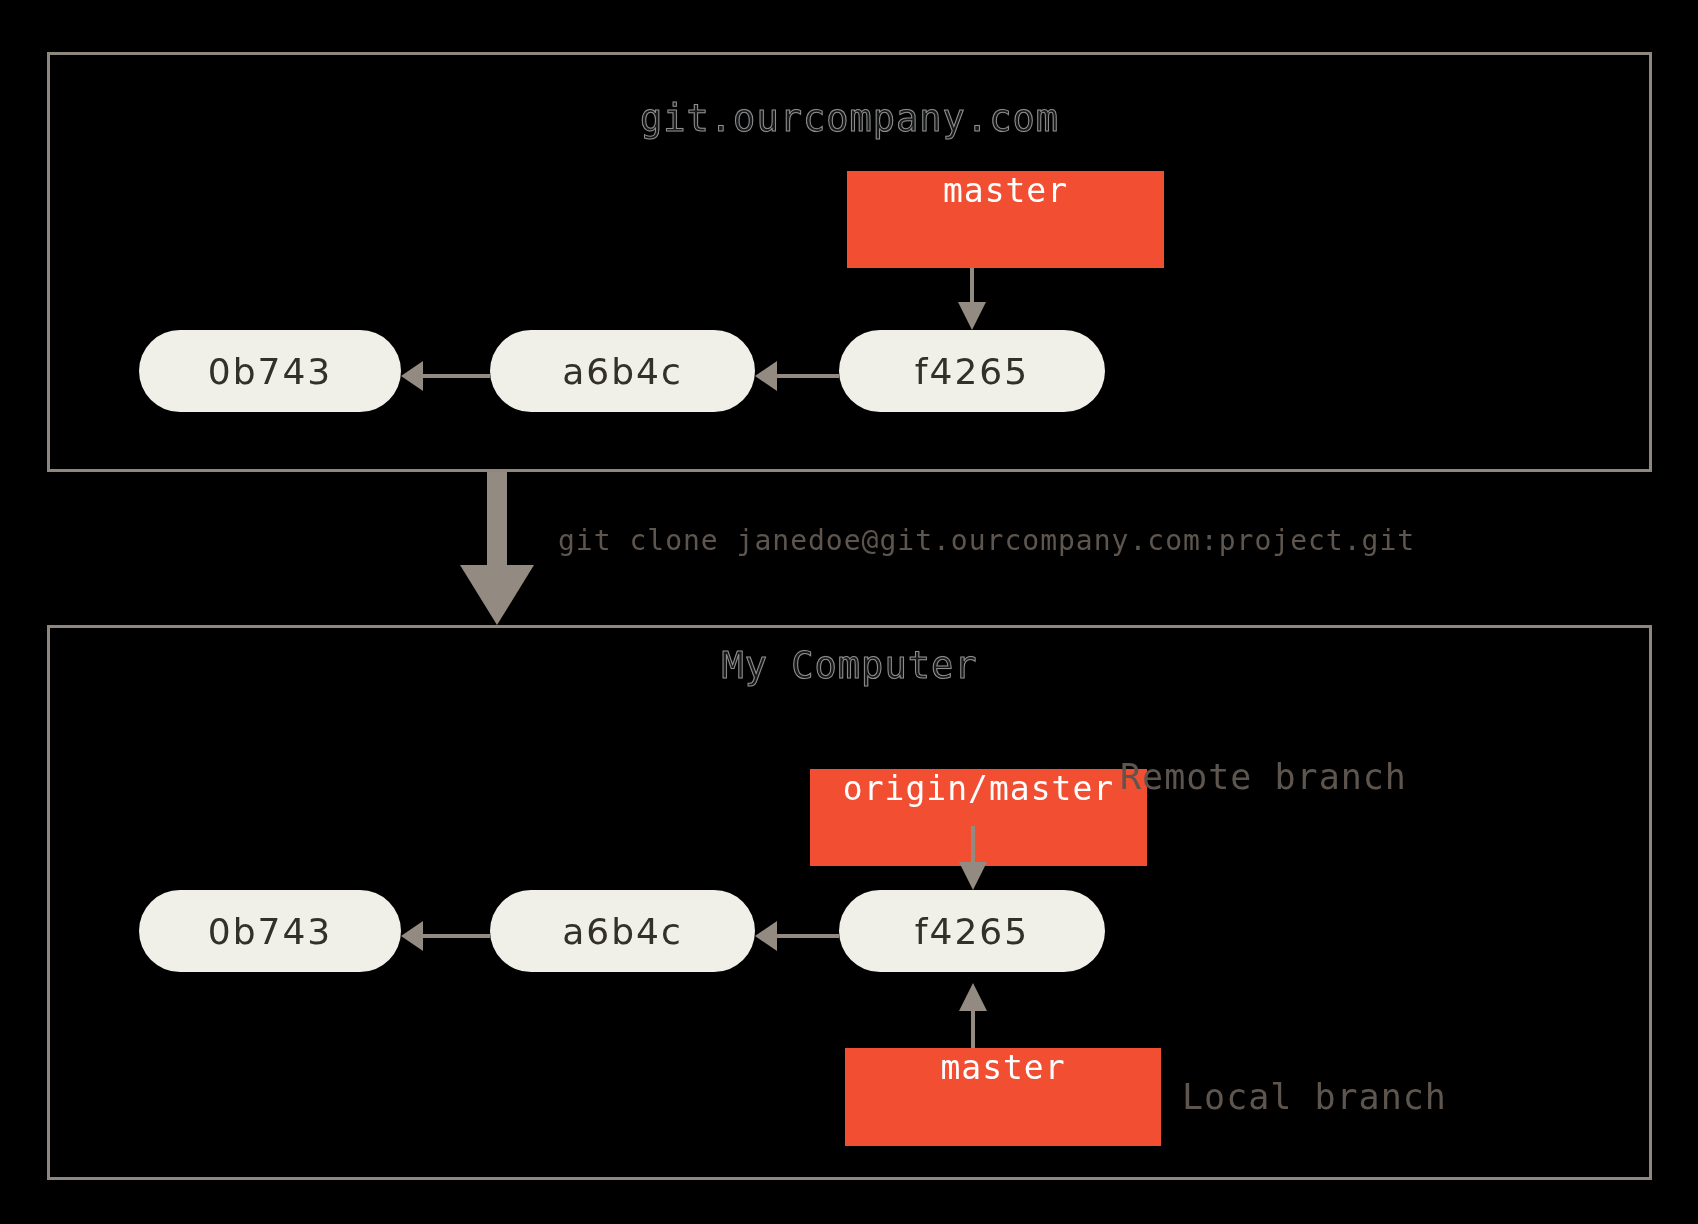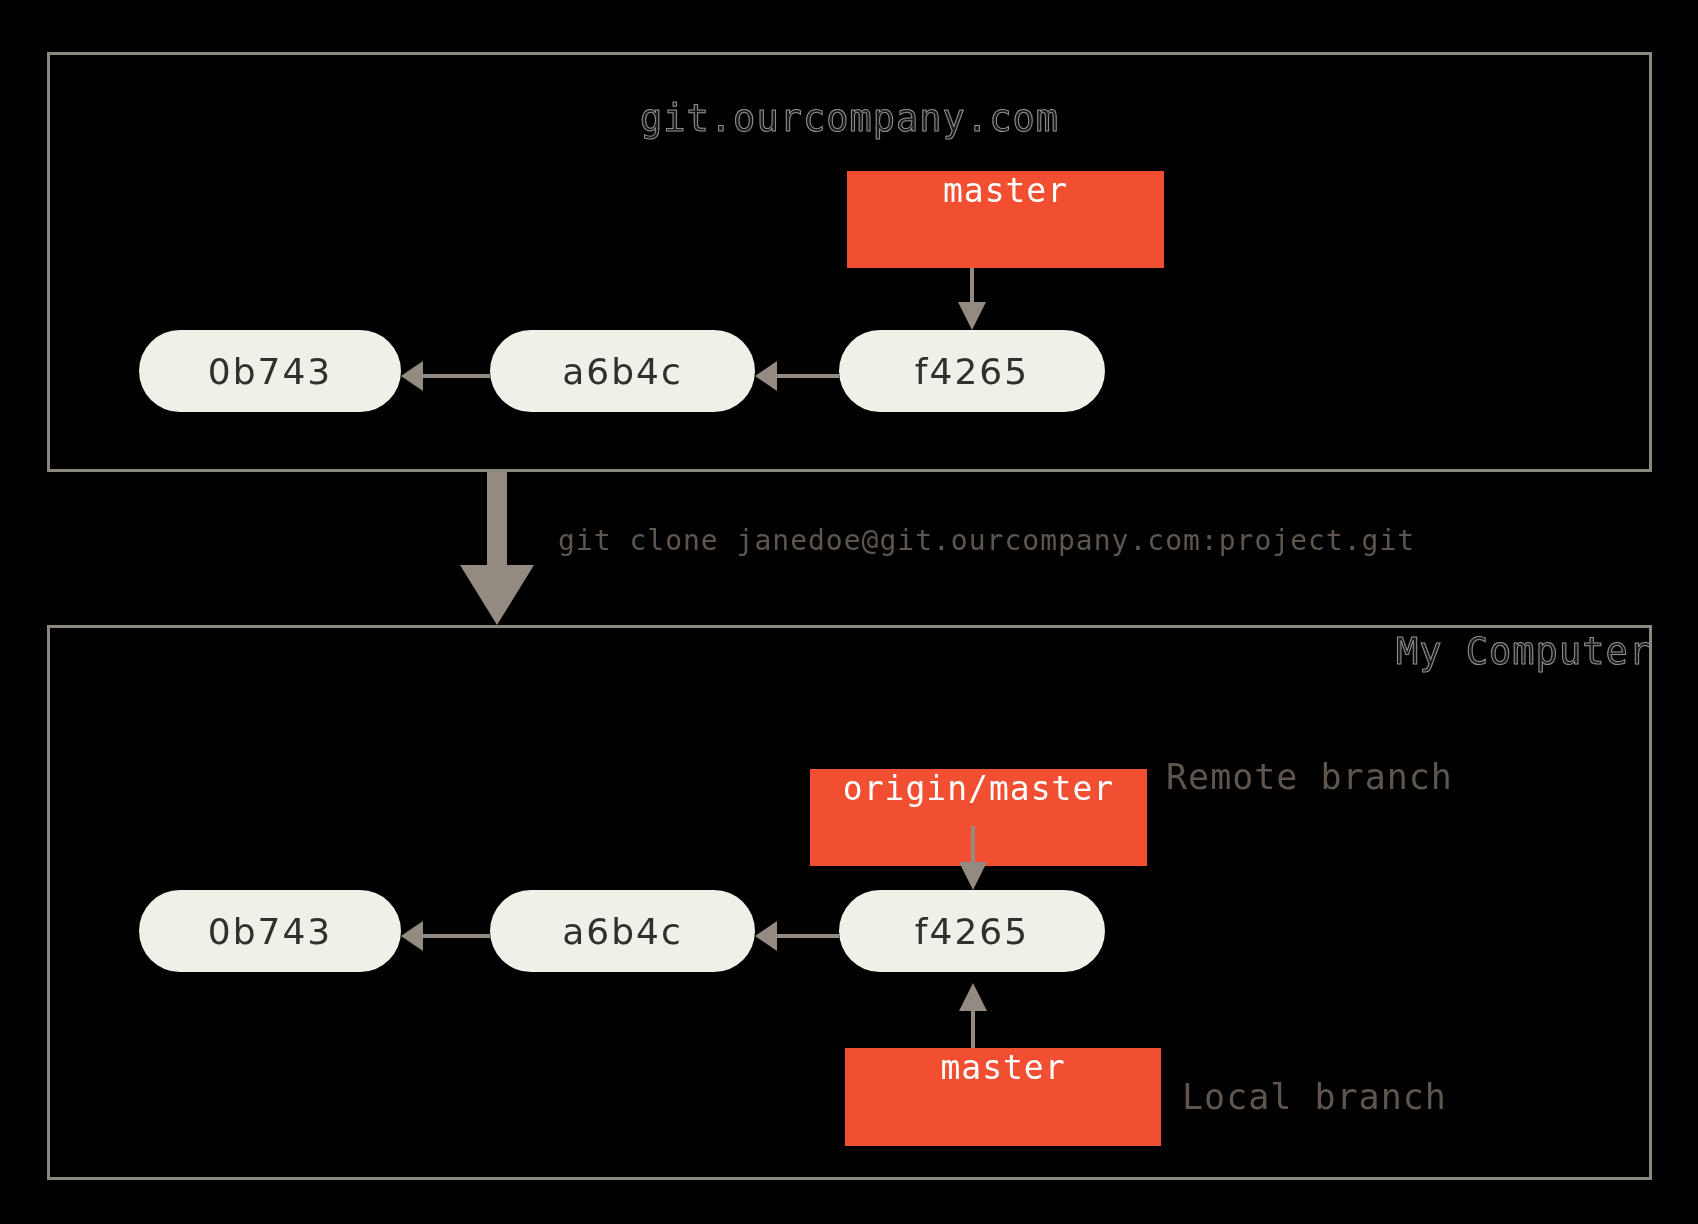--- a/index.html
+++ b/index.html
@@ -114,26 +114,26 @@
   </div>
 
   <div>
     <div class="big-shaft" style="left:487px;top:472px;height:93px;"></div>
     <div class="big-head" style="left:460px;top:565px;"></div>
   </div>
   <div class="annotation" style="left:558px;top:527px;font-size:28px;">git clone janedoe@git.ourcompany.com:project.git</div>
 
   <div class="repo-box" style="left:47px;top:625px;width:1605px;height:555px;"></div>
 
-  <div class="box-title" style="top:633px;text-align:right;">My Computer</div>
+  <div class="box-title" style="top:647px;">My Computer</div>
 
   <div class="branch" style="left:810px;top:729px;width:337px;height:97px;margin-top:40px;">
     <span>origin/master</span>
   </div>
-  <div class="annotation" style="left:1166px;top:760px;">Remote branch</div>
+  <div class="annotation" style="left:1120px;top:760px;">Remote branch</div>
 
   <div>
     <div class="shaft-v" style="left:971px;top:826px;height:38px;"></div>
     <div class="head-down" style="left:959px;top:862px;"></div>
   </div>
 
   <div class="commit" style="left:139px;top:890px;width:262px;">
     <span>0b743</span>
   </div>
   <div class="commit" style="left:490px;top:890px;width:265px;">

